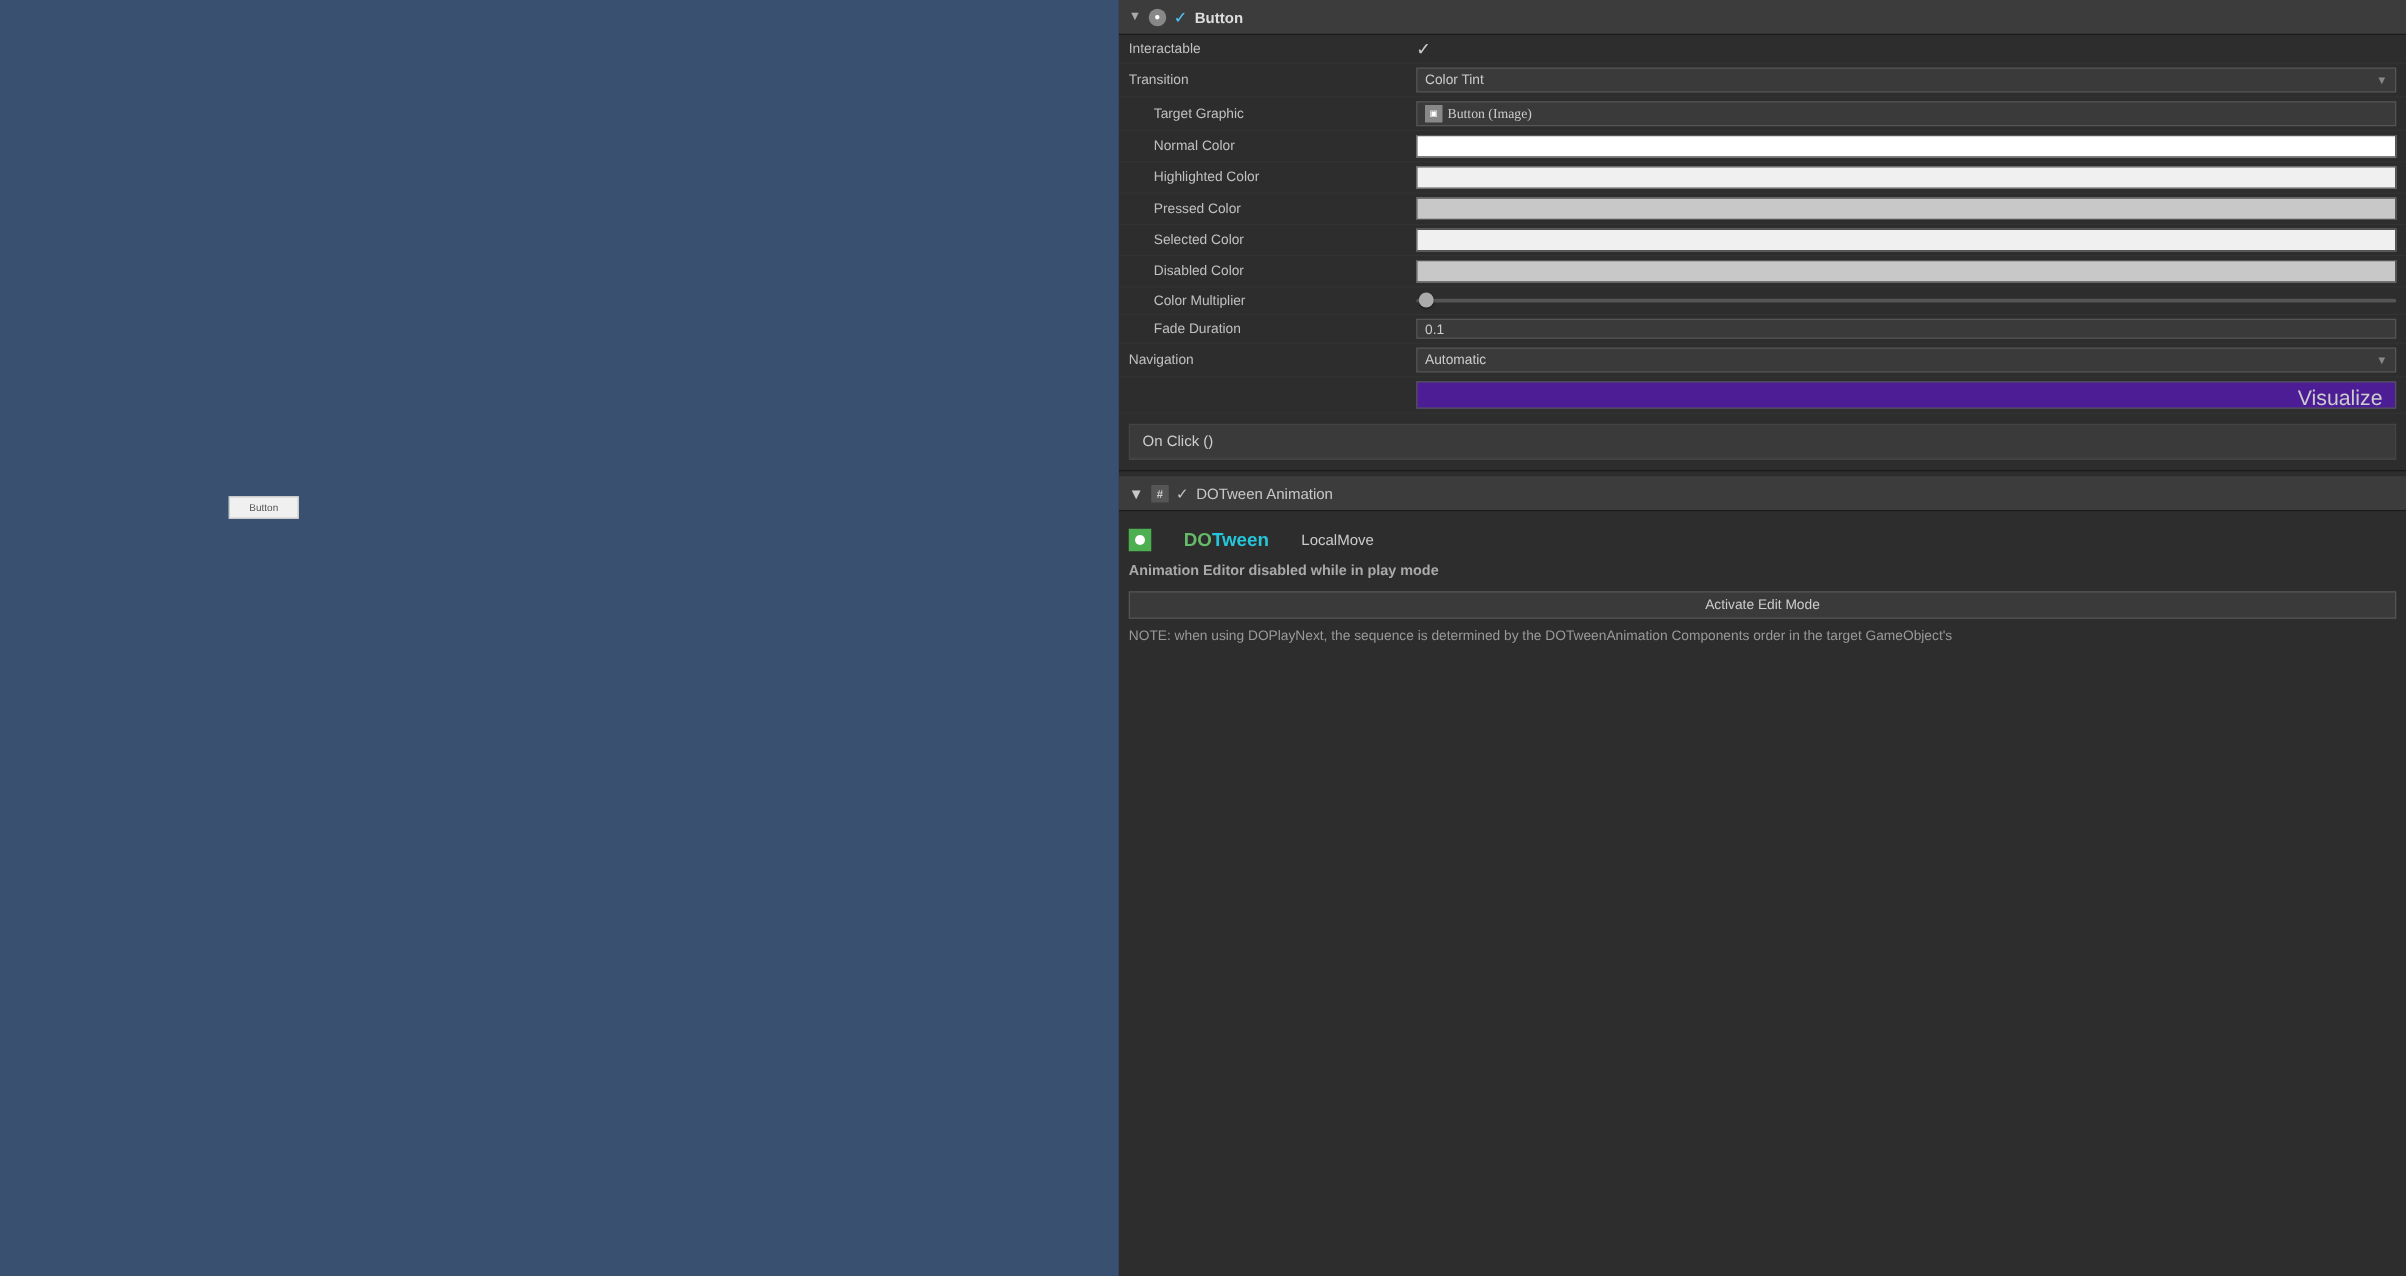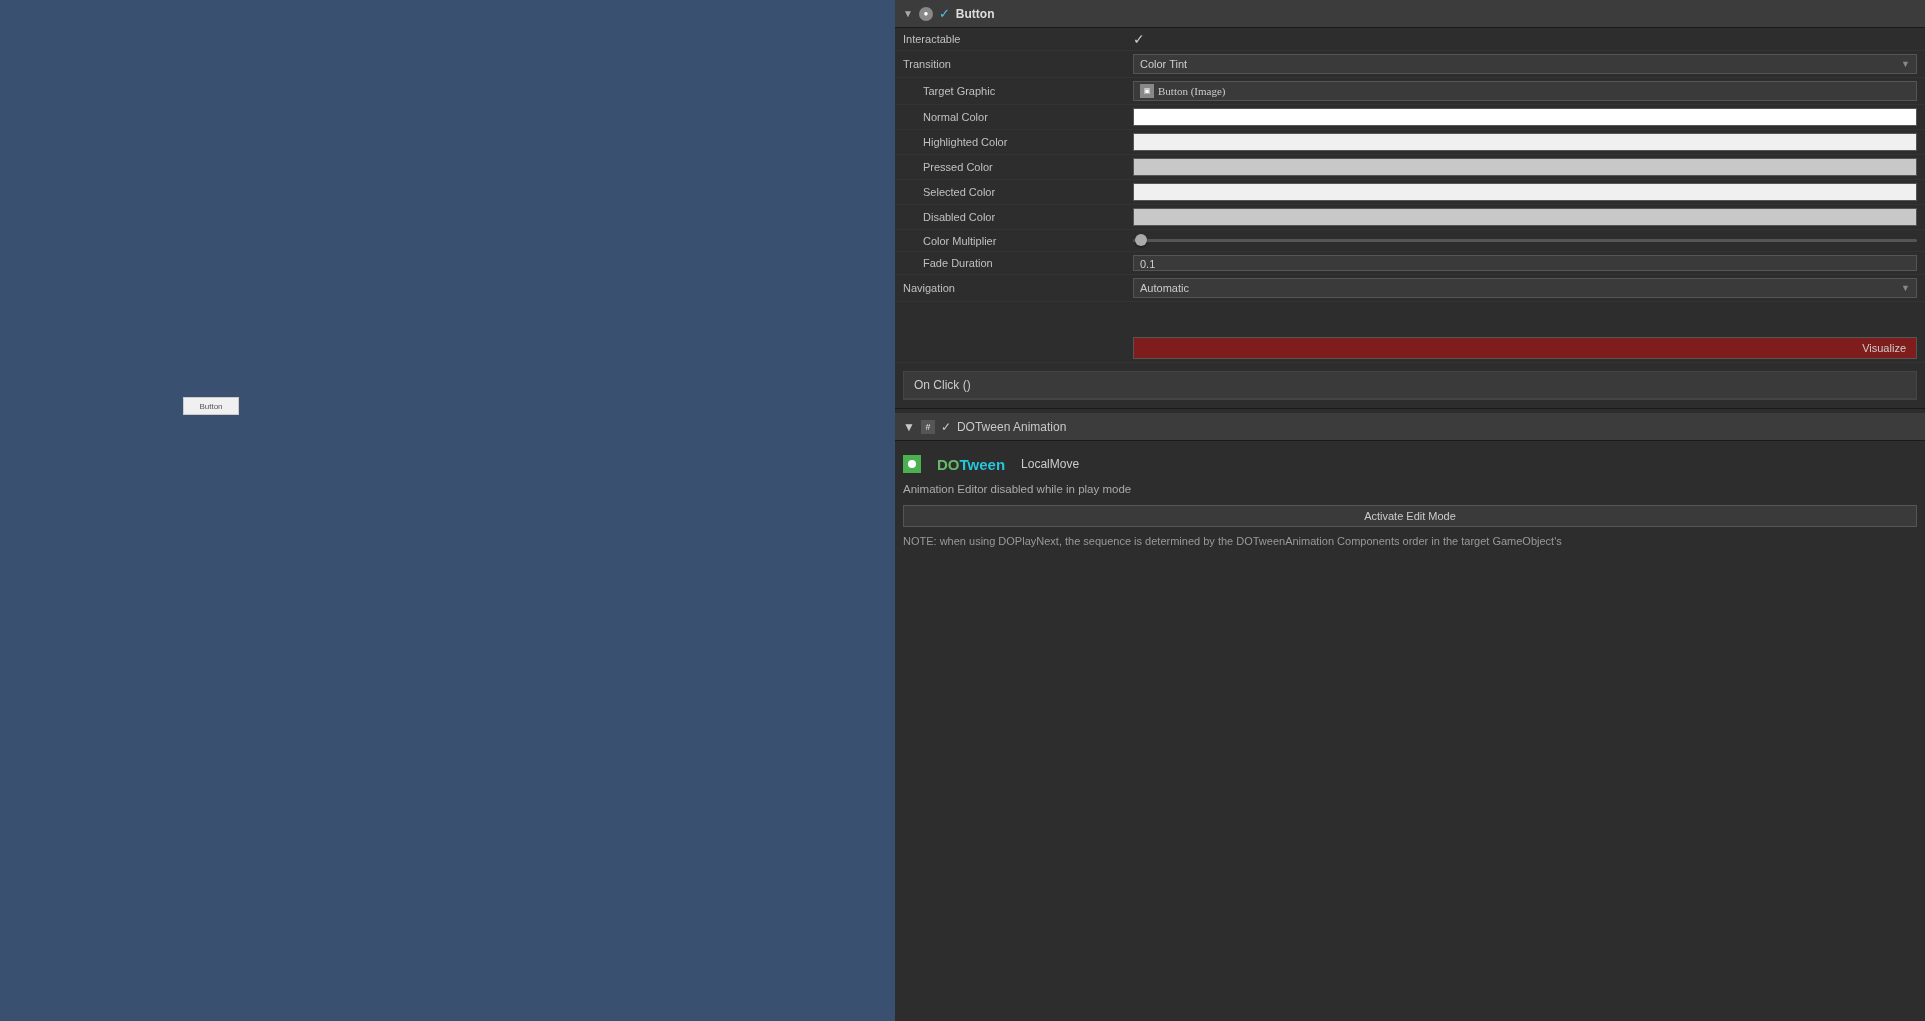--- a/index.html
+++ b/index.html
@@ -239,30 +239,29 @@
     }
 
     .onclick-body {
       padding: 12px 10px;
       color: #888;
       font-size: 12px;
     }
 
     
     .visualize-btn {
-      background: #7f1d1d;
+      background: #4c1d95;
       border: 1px solid #555;
       color: #ccc;
-      font-size: 11px;
+      font-size: 17px;
       padding: 3px 10px;
       cursor: pointer;
       width: 100%;
       height: 22px;
       text-align: right;
-      margin-top: 32px;
     }
 
     
     .dotween-section {
       margin-top: 4px;
     }
 
     .dotween-header {
       display: flex;
       align-items: center;
@@ -487,32 +486,32 @@
   <div class="dotween-section">
     <div class="dotween-header">
       <span class="collapse-arrow">▼</span>
       <span class="dotween-hash-icon">#</span>
       <span class="enable-check">✓</span>
       <span class="component-title">DOTween Animation</span>
     </div>
 
     <div class="dotween-body">
       
-      <div style="display:flex; align-items:center; gap:16px; padding: 6px 0; text-align: right;">
+      <div style="display:flex; align-items:center; gap:26px; padding: 6px 0; text-align: right;">
         <div class="dotween-logo-box">
           <div class="dotween-logo-dot"></div>
         </div>
         <span class="dotween-text">
           <span class="do">DO</span><span class="tween">Tween</span>
         </span>
         <span class="dotween-localmove">LocalMove</span>
       </div>
 
       
-      <div style="padding: 4px 0; color: #aaa;">Animation Editor disabled while in play mode</div>
+      <div style="padding: 4px 0; color: #aaa; font-weight: bold;">Animation Editor disabled while in play mode</div>
 
       
       <button class="activate-btn">Activate Edit Mode</button>
 
       
       <div class="note-text">NOTE: when using DOPlayNext, the sequence is determined by the DOTweenAnimation Components order in the target GameObject's</div>
     </div>
   </div>
 
 </div>

